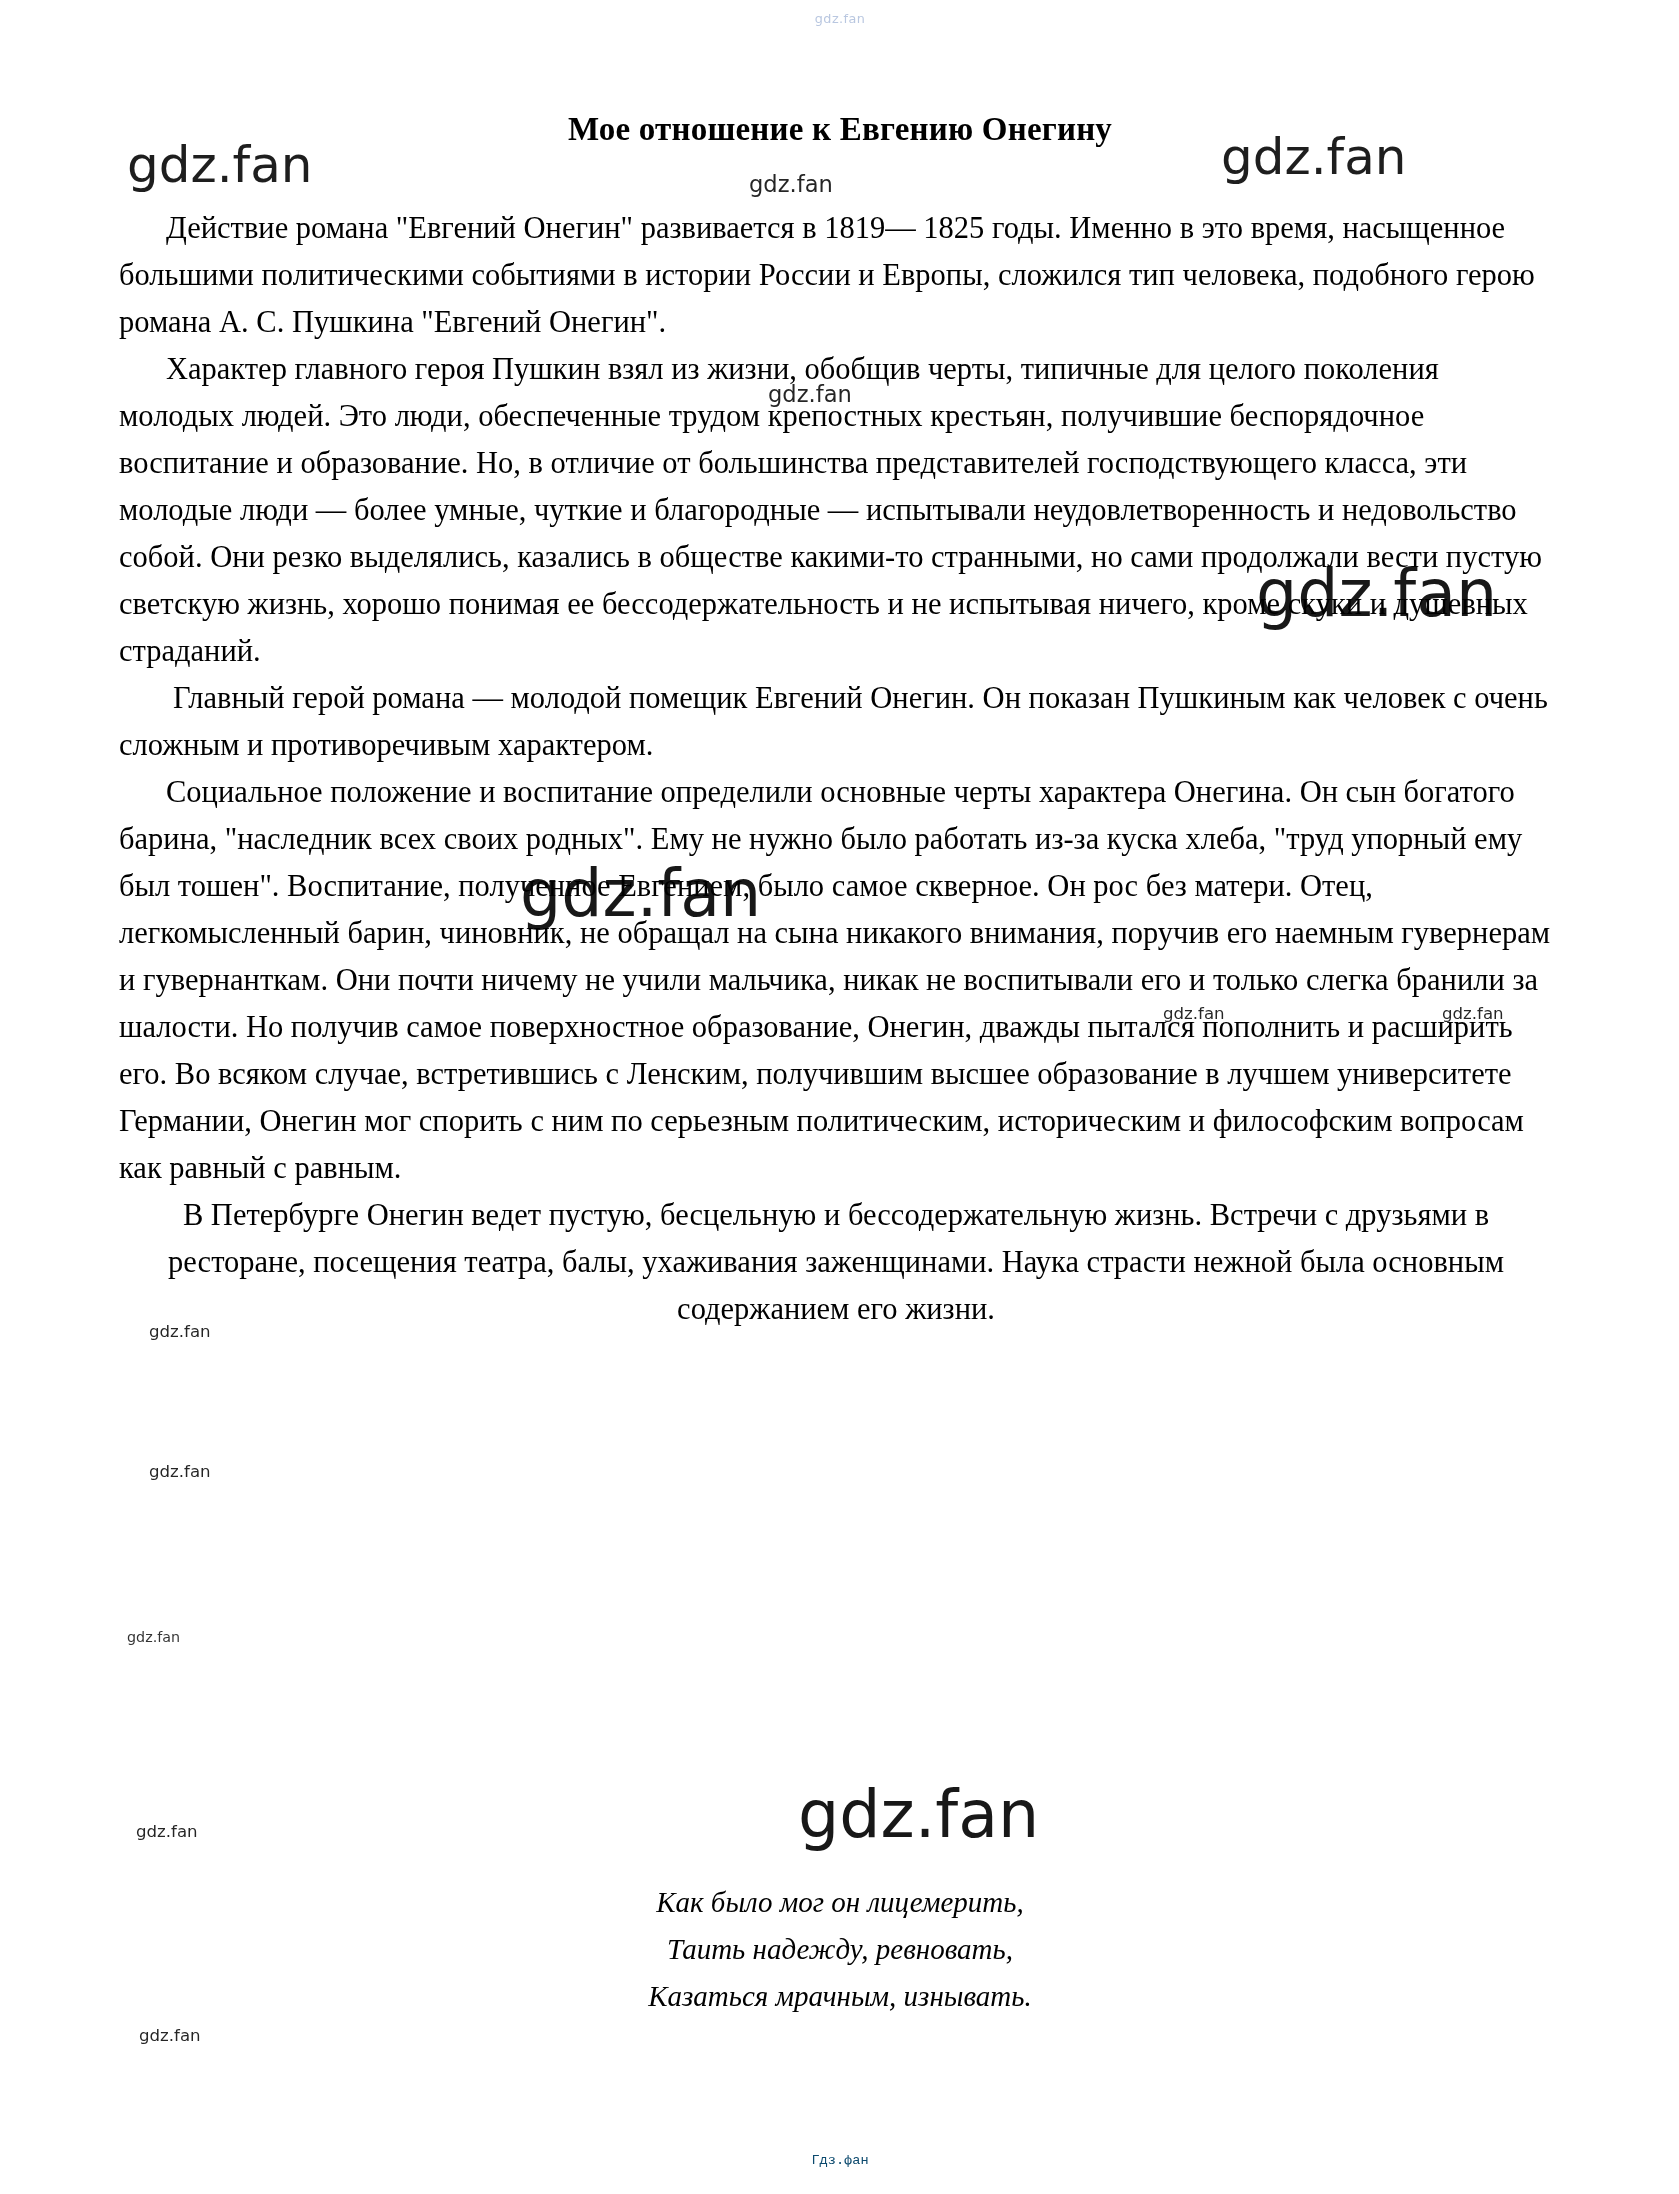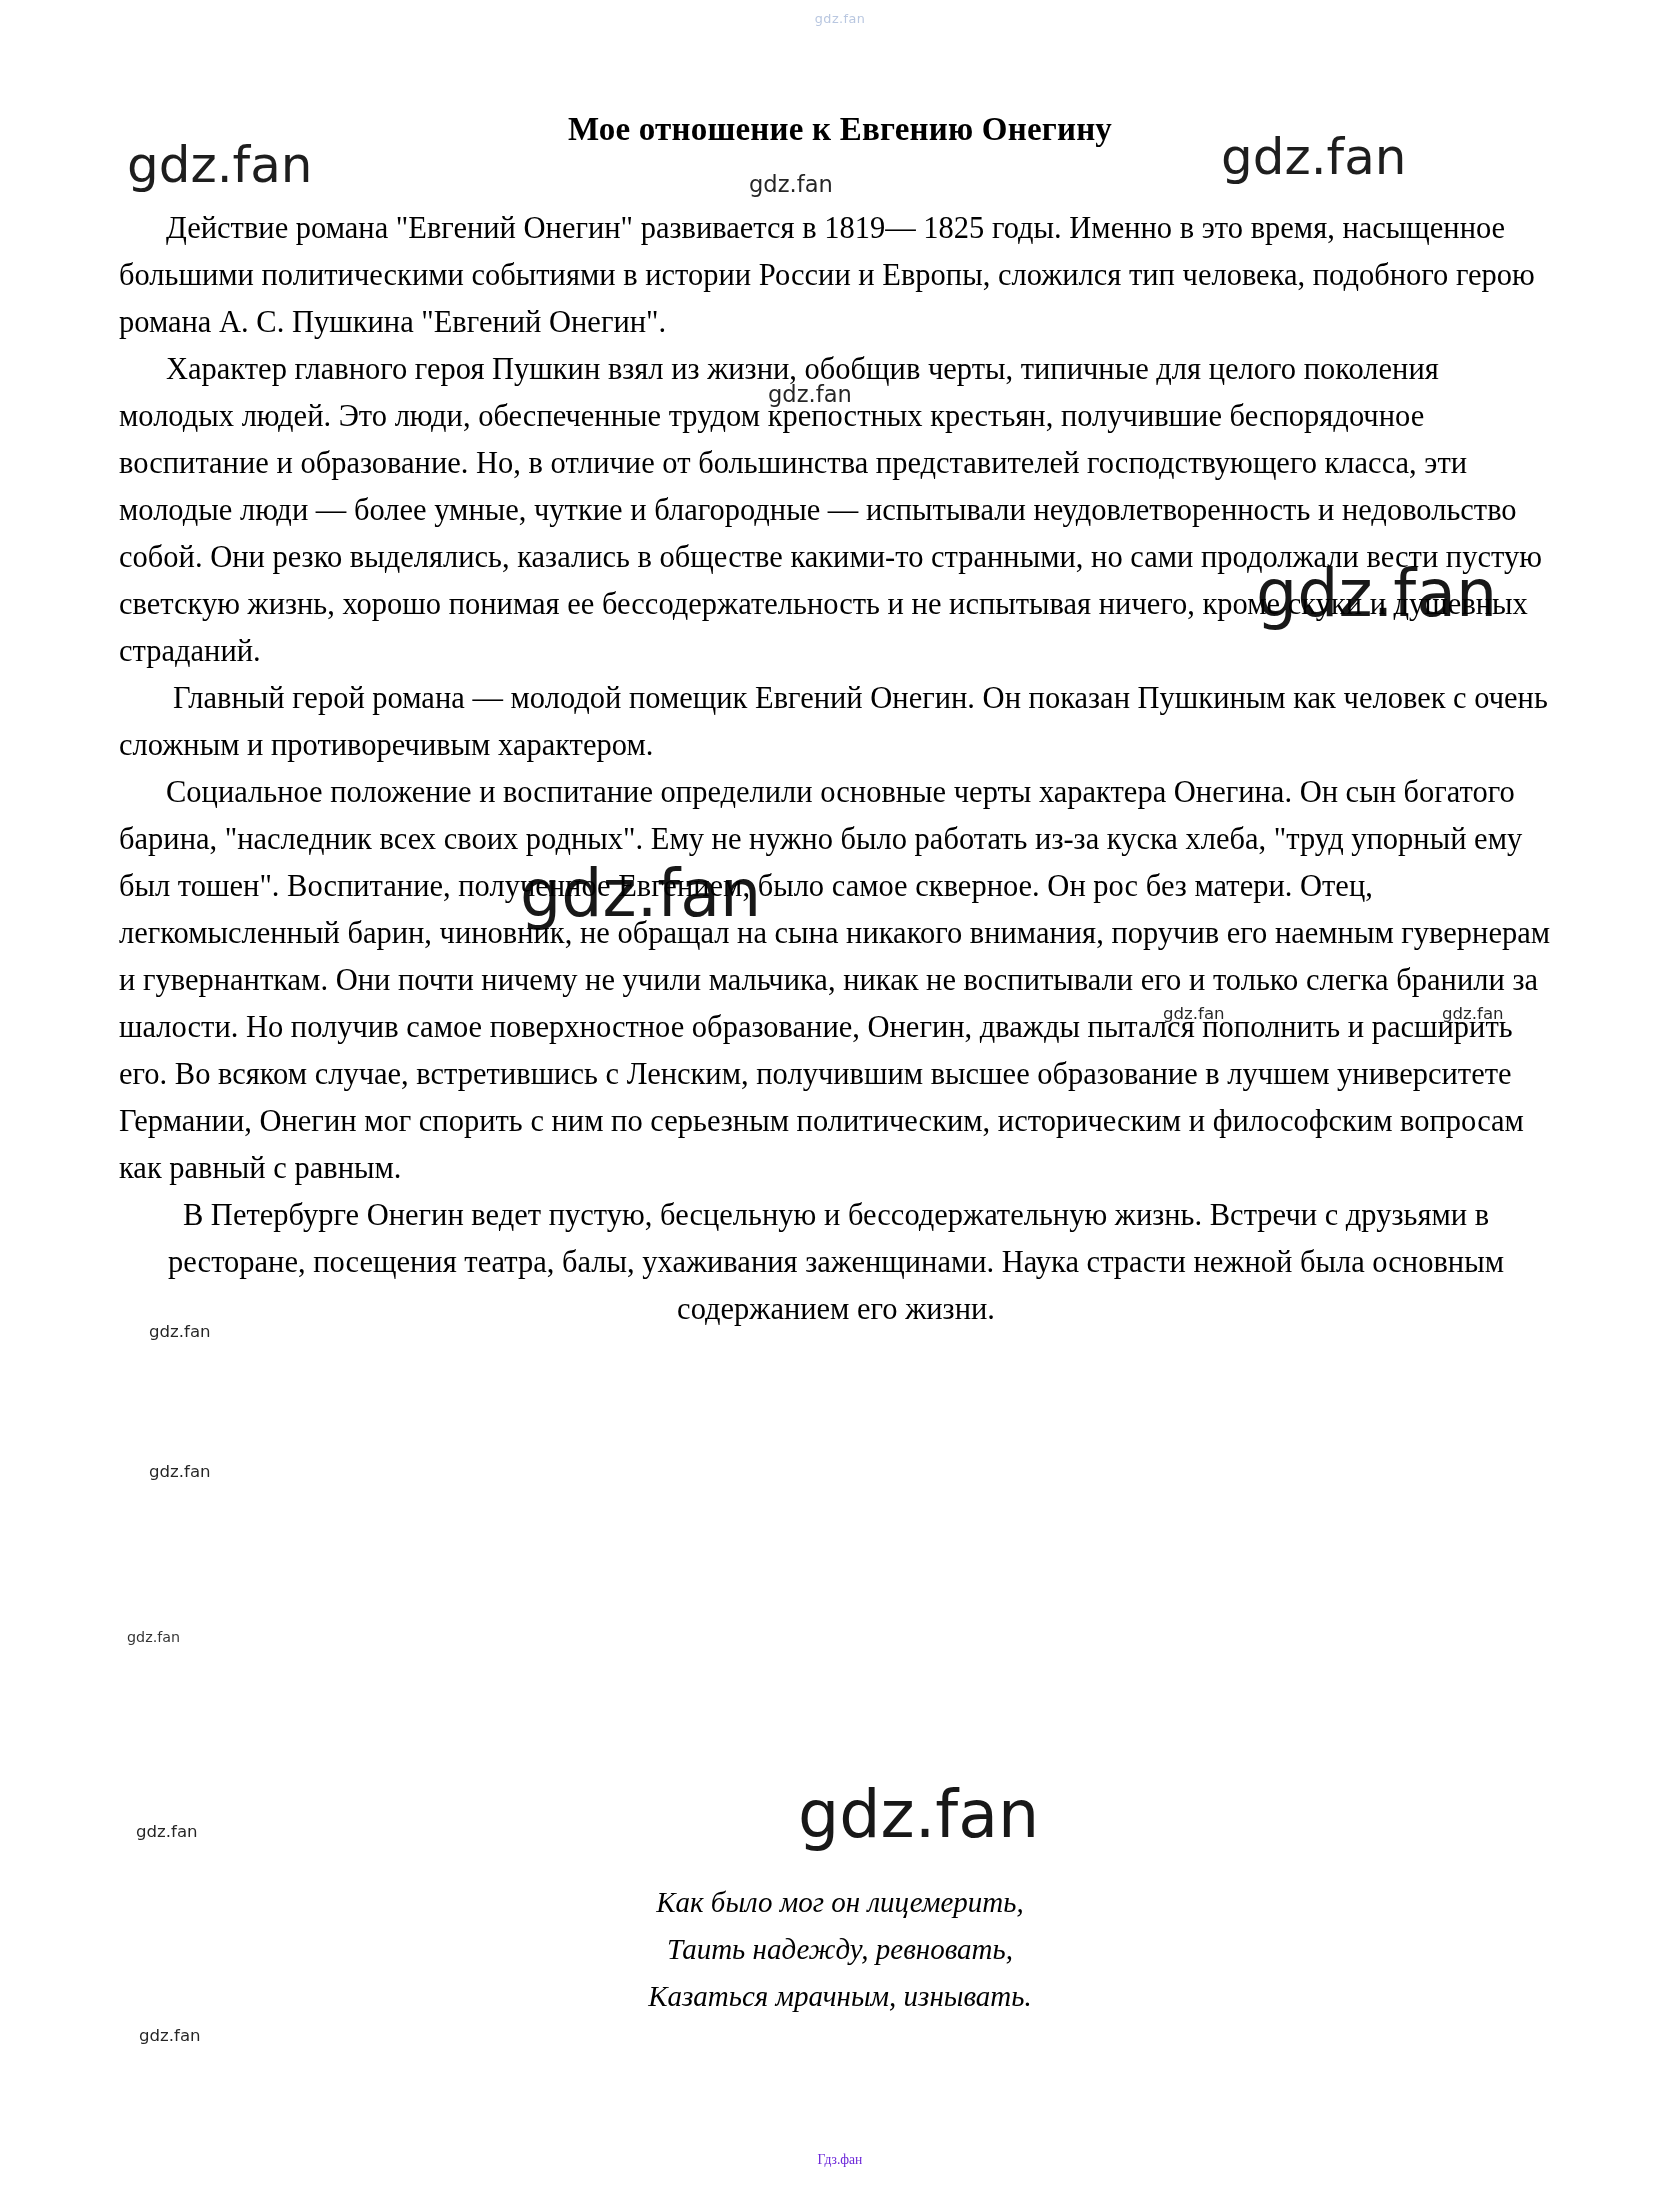--- a/index.html
+++ b/index.html
@@ -69,23 +69,23 @@
     font-size: 29px;
     line-height: 47px;
     font-style: italic;
   }
   .verse div { white-space: pre; }
   .footer-mark {
     position: absolute;
     bottom: 25.6px;
     left: 50%;
     transform: translateX(-50%);
-    font-family: Liberation Serif, serif;
+    font-family: Liberation Mono, monospace;
     font-size: 13.6px;
-    color: #6d28d9;
+    color: #0c4a6e;
   }
   
   .wm {
     position: absolute;
     font-family: "DejaVu Sans", sans-serif;
     color: #000000;
     pointer-events: none;
     white-space: nowrap;
   }
   .wm.big {

